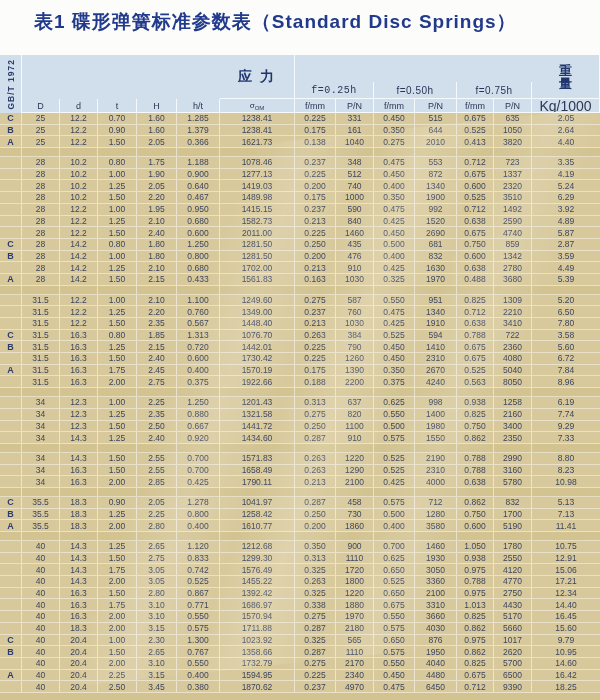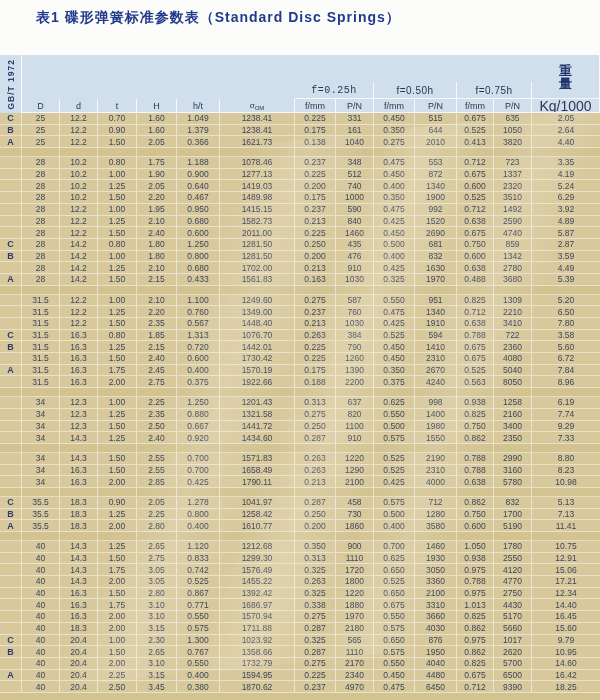--- a/index.html
+++ b/index.html
@@ -3,23 +3,23 @@
 <meta charset="utf-8">
 <style>
   html,body{margin:0;padding:0;}
   body{
     width:600px;height:700px;overflow:hidden;
     font-family:"Liberation Sans","DejaVu Sans",sans-serif;
     background:#fdfdfc;
   }
   .page{position:relative;width:600px;height:700px;background:#fcfcfa;}
   .title{
-    padding:9px 0 0 16px;
-    font-size:14px;font-weight:bold;letter-spacing:1px;
-    color:#223a8c;white-space:nowrap;margin-left:20px;
+    padding:9px 0 0 34px;
+    font-size:19px;font-weight:bold;letter-spacing:1px;
+    color:#223a8c;white-space:nowrap;
   }
   .tbl{position:absolute;top:55px;left:0;width:600px;bottom:0;display:flex;flex-direction:column;}
   
   .hdr{display:flex;height:58px;background:#d0dfeb;}
   .sidebar{
     width:22px;height:58px;box-sizing:border-box;
     border-right:1px solid rgba(255,255,255,.85);
     display:flex;align-items:center;justify-content:center;background:#d0dfeb;
   }
   .vtext{
@@ -84,20 +84,21 @@
 
 <div class="page">
   <div class="title">表1 碟形弹簧标准参数表（Standard Disc Springs）</div>
 
   <div class="tbl">
     <div class="hdr">
       <div class="sidebar">
         <span class="vtext">GB/T 1972</span>
       </div>
       <div class="hgrid">
+        <div class="hc h-stress">应 力</div>
         <div class="hc h-weight">
           <span>重</span>
           <span>量</span>
         </div>
         <div class="hc h-load l1">f=0.25h</div>
         <div class="hc h-load l2">f=0.50h</div>
         <div class="hc h-load l3">f=0.75h</div>
         <div class="hc h-sub s1">D</div>
         <div class="hc h-sub s2">d</div>
         <div class="hc h-sub s3">t</div>
@@ -116,21 +117,21 @@
         <div class="hc h-sub s13">Kg/1000</div>
       </div>
     </div>
     <div id="tbody">
         <div class="row">
           <div class="cell c0 lbl">C</div>
           <div class="cell c1">25</div>
           <div class="cell c2">12.2</div>
           <div class="cell c3">0.70</div>
           <div class="cell c4">1.60</div>
-          <div class="cell c5">1.049</div>
+          <div class="cell c5">1.285</div>
           <div class="cell c6">1238.41</div>
           <div class="cell c7">0.225</div>
           <div class="cell c8">331</div>
           <div class="cell c9">0.450</div>
           <div class="cell c10">515</div>
           <div class="cell c11">0.675</div>
           <div class="cell c12">635</div>
           <div class="cell c13">2.05</div>
         </div>
         <div class="row">

